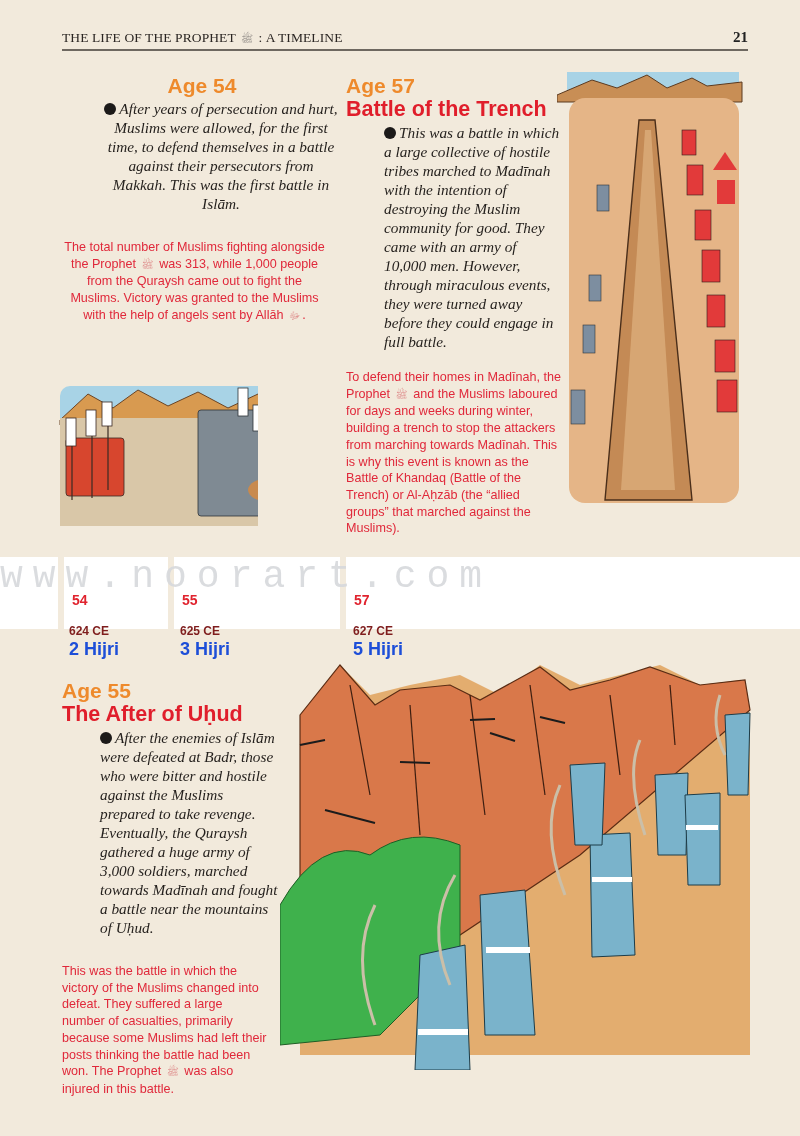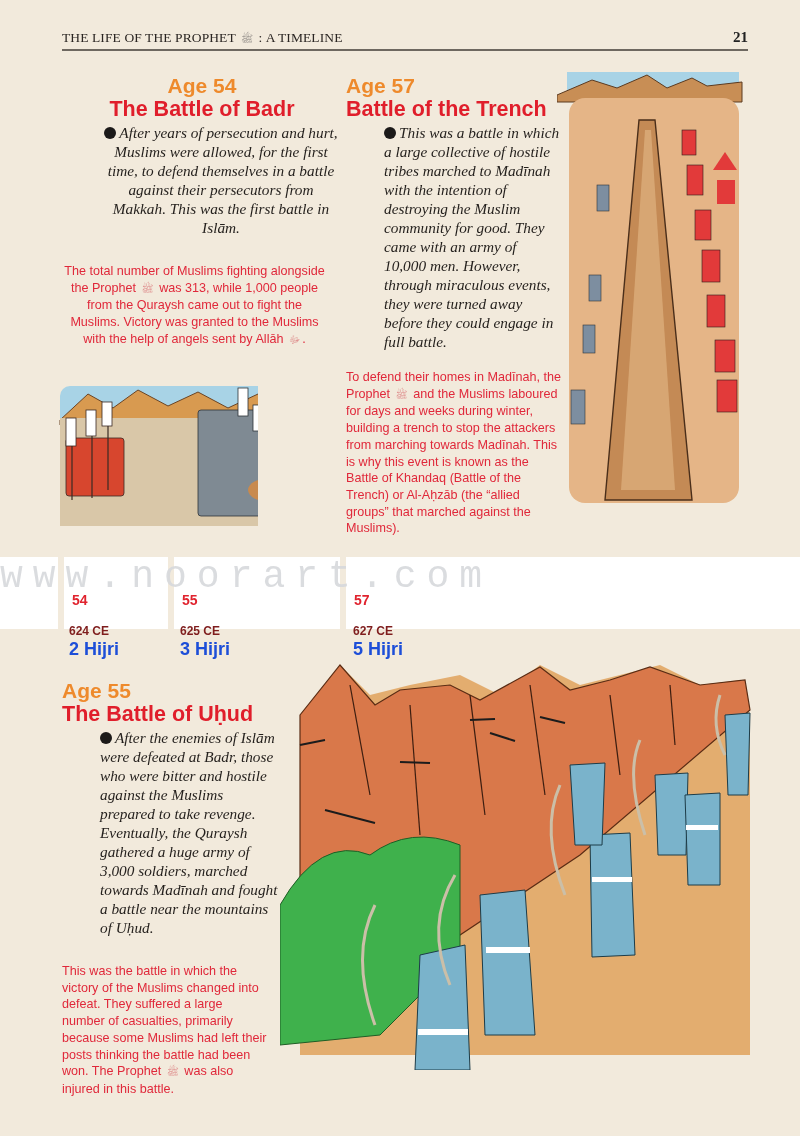--- a/index.html
+++ b/index.html
@@ -27,21 +27,20 @@
 <div class="abs header-title">
   <span>THE LIFE OF THE PROPHET</span>
   <span class="honor">ﷺ</span>
   <span>: A TIMELINE</span>
 </div>
 <div class="abs page-num">21</div>
 <div class="abs header-rule"></div>
 
 <div class="abs" style="left:62px; top:75px; width:280px;text-align:center;">
   <div class="age">Age 54</div>
-  <div class="title">The Battle of Badr</div>
   <div class="lead"><span class="dot"></span><span>After years of persecution and hurt, Muslims were allowed, for the first time, to defend themselves in a battle against their persecutors from Makkah. This was the first battle in Islām.</span></div>
   <div class="note" style="width:265px;">
     <span>The total number of Muslims fighting alongside the Prophet</span>
     <span class="honorific">ﷺ</span>
     <span>was 313, while 1,000 people from the Quraysh came out to fight the Muslims. Victory was granted to the Muslims with the help of angels sent by Allāh</span>
     <span class="honorific">ﷻ</span><span>.</span>
   </div>
 </div>
 
 <svg class="abs" style="left:58px; top:380px;" width="200" height="150" viewBox="0 0 200 150">
@@ -128,21 +127,21 @@
   <div class="year">625 CE</div>
   <div class="hijri">3 Hijri</div>
 </div>
 <div class="abs" style="left:353px; top:622px;">
   <div class="year">627 CE</div>
   <div class="hijri">5 Hijri</div>
 </div>
 
 <div class="abs" style="left:62px; top:680px; width:218px;">
   <div class="age">Age 55</div>
-  <div class="title">The Battle of Uḥud</div>
+  <div class="title">The After of Uḥud</div>
   <div class="lead"><span class="dot"></span><span>After the enemies of Islām were defeated at Badr, those who were bitter and hostile against the Muslims prepared to take revenge. Eventually, the Quraysh gathered a huge army of 3,000 soldiers, marched towards Madīnah and fought a battle near the mountains of Uḥud.</span></div>
   <div class="note" style="width:205px;">
     <span>This was the battle in which the victory of the Muslims changed into defeat. They suffered a large number of casualties, primarily because some Muslims had left their posts thinking the battle had been won. The Prophet</span>
     <span class="honorific">ﷺ</span>
     <span>was also injured in this battle.</span>
   </div>
 </div>
 
 <svg class="abs" style="left:280px; top:655px;" width="520" height="415" viewBox="0 0 520 415">
   <path d="M20 60 L60 10 L90 40 L130 30 L180 20 L220 40 L260 10 L300 30 L340 20 L380 10 L420 30 L460 25 L470 60 L470 400 L20 400 Z" fill="#e3ad6f"></path>

